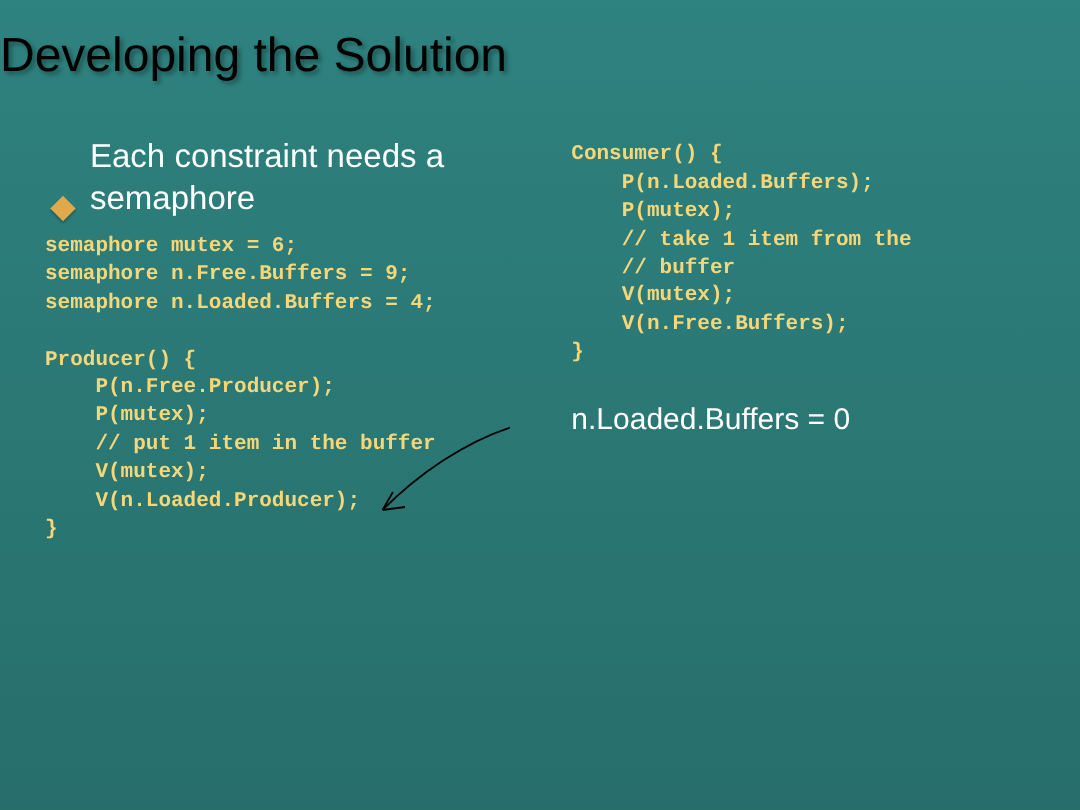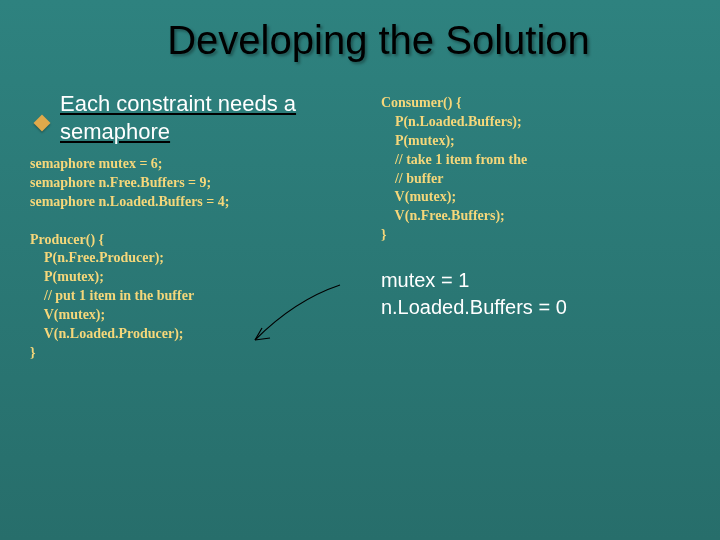--- a/index.html
+++ b/index.html
@@ -16,69 +16,66 @@
     width: 720px;
     height: 540px;
     background: linear-gradient(180deg, #2e827f 0%, #276e6b 100%);
     box-sizing: border-box;
   }
   .title {
     position: absolute;
     top: 18px;
     left: 0;
     right: 0;
-    text-align: center;
     font-family: Arial, Helvetica, sans-serif;
-    font-size: 40px;
+    font-size: 32px;
     color: #000;
     font-weight: normal;
     text-shadow: 2px 2px 3px rgba(0,0,0,0.35);
-    margin-left: 37px;
   }
   .content {
     position: absolute;
     top: 90px;
     left: 30px;
     right: 30px;
     bottom: 20px;
     display: flex;
     flex-direction: row;
   }
   .left-col {
     flex: 1 1 52%;
     padding-right: 8px;
   }
   .right-col {
     flex: 1 1 48%;
     padding-left: 8px;
   }
   .bullet-row {
     display: flex;
-    align-items: center;
+    align-items: flex-end;
     margin-bottom: 6px;
-    text-decoration: underline;
   }
   .diamond {
     width: 12px;
     height: 12px;
     background: #e0a94b;
     transform: rotate(45deg);
     margin-top: 10px;
     margin-right: 12px;
     margin-left: 6px;
     flex-shrink: 0;
     box-shadow: 1px 1px 2px rgba(0,0,0,0.3);
   }
   .bullet-text {
     font-size: 22px;
     color: #fff;
     line-height: 1.25;
   }
   .code-block {
-    font-family: Liberation Serif, serif;
+    font-family: Liberation Mono, monospace;
     font-size: 14px;
     font-weight: bold;
     color: #f5d77a;
     white-space: pre;
     line-height: 1.35;
     margin-top: 10px;
   }
   .code-block.consumer {
     margin-top: 4px;
   }
@@ -134,21 +131,20 @@
       <div class="code-block consumer"><span>Consumer() {</span>
 <span>    P(n.Loaded.Buffers);</span>
 <span>    P(mutex);</span>
 <span>    // take 1 item from the</span>
 <span>    // buffer</span>
 <span>    V(mutex);</span>
 <span>    V(n.Free.Buffers);</span>
 <span>}</span></div>
 
       <div class="annotation-box">
-        <div>mutex = 1</div>
         <div>n.Loaded.Buffers = 0</div>
       </div>
 
     </div>
 
   </div>
 
   <svg class="pointer" width="110" height="80">
     <path d="M 100 5 C 70 15, 40 35, 15 60" stroke="#000" stroke-width="1.2" fill="none"></path>
     <path d="M 15 60 L 22 48 M 15 60 L 30 58" stroke="#000" stroke-width="1.2" fill="none"></path>

